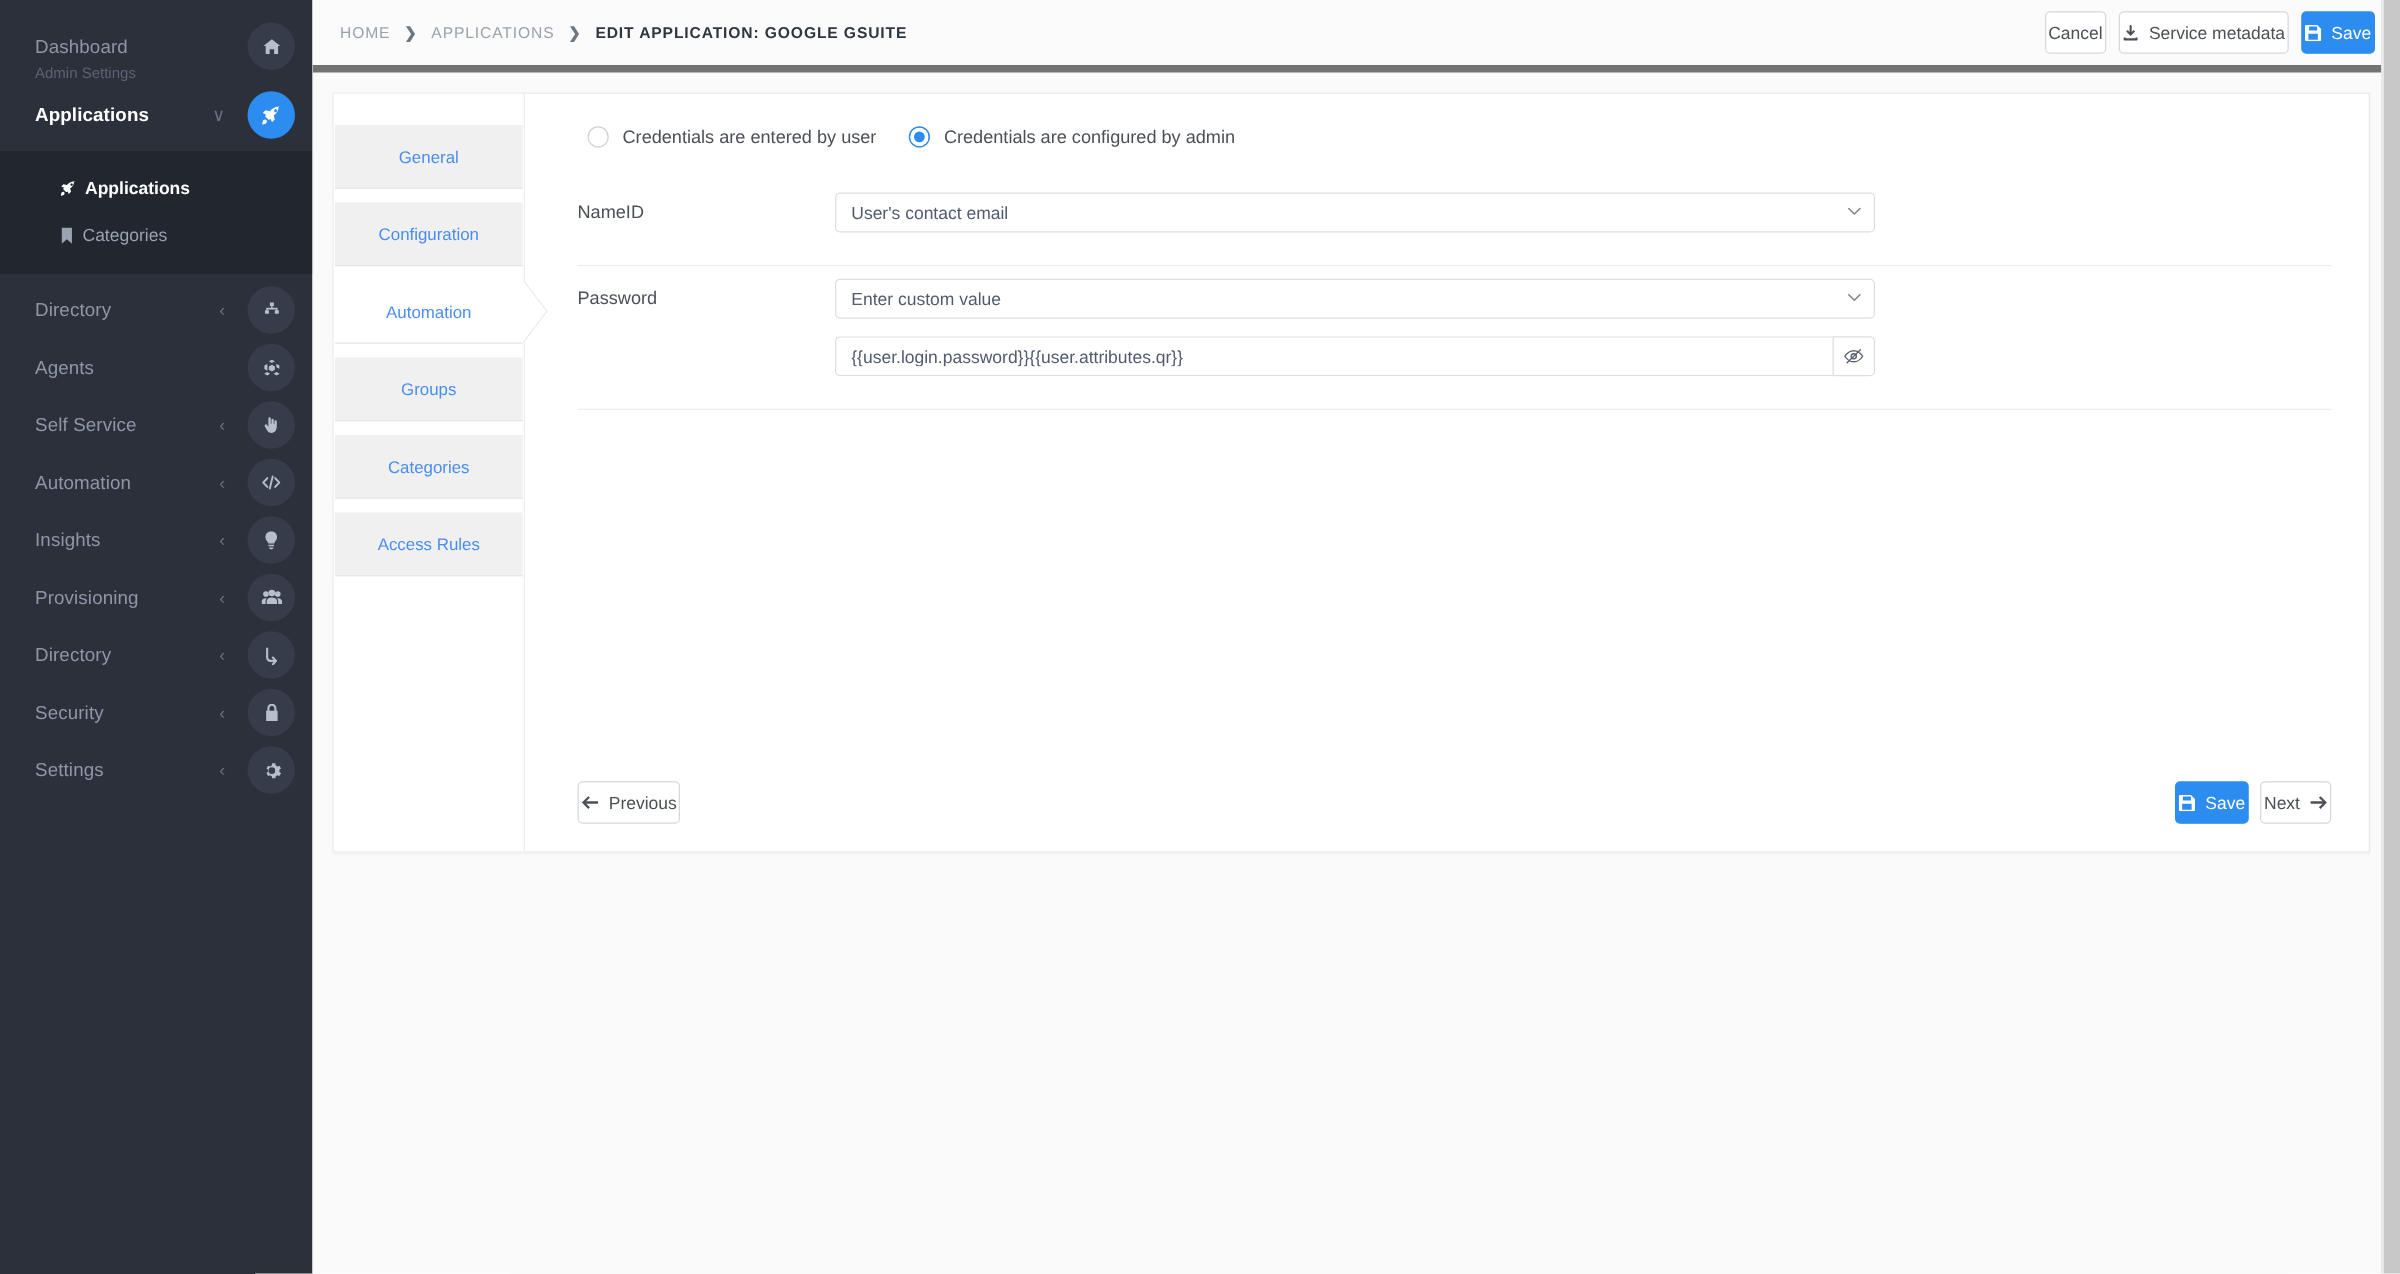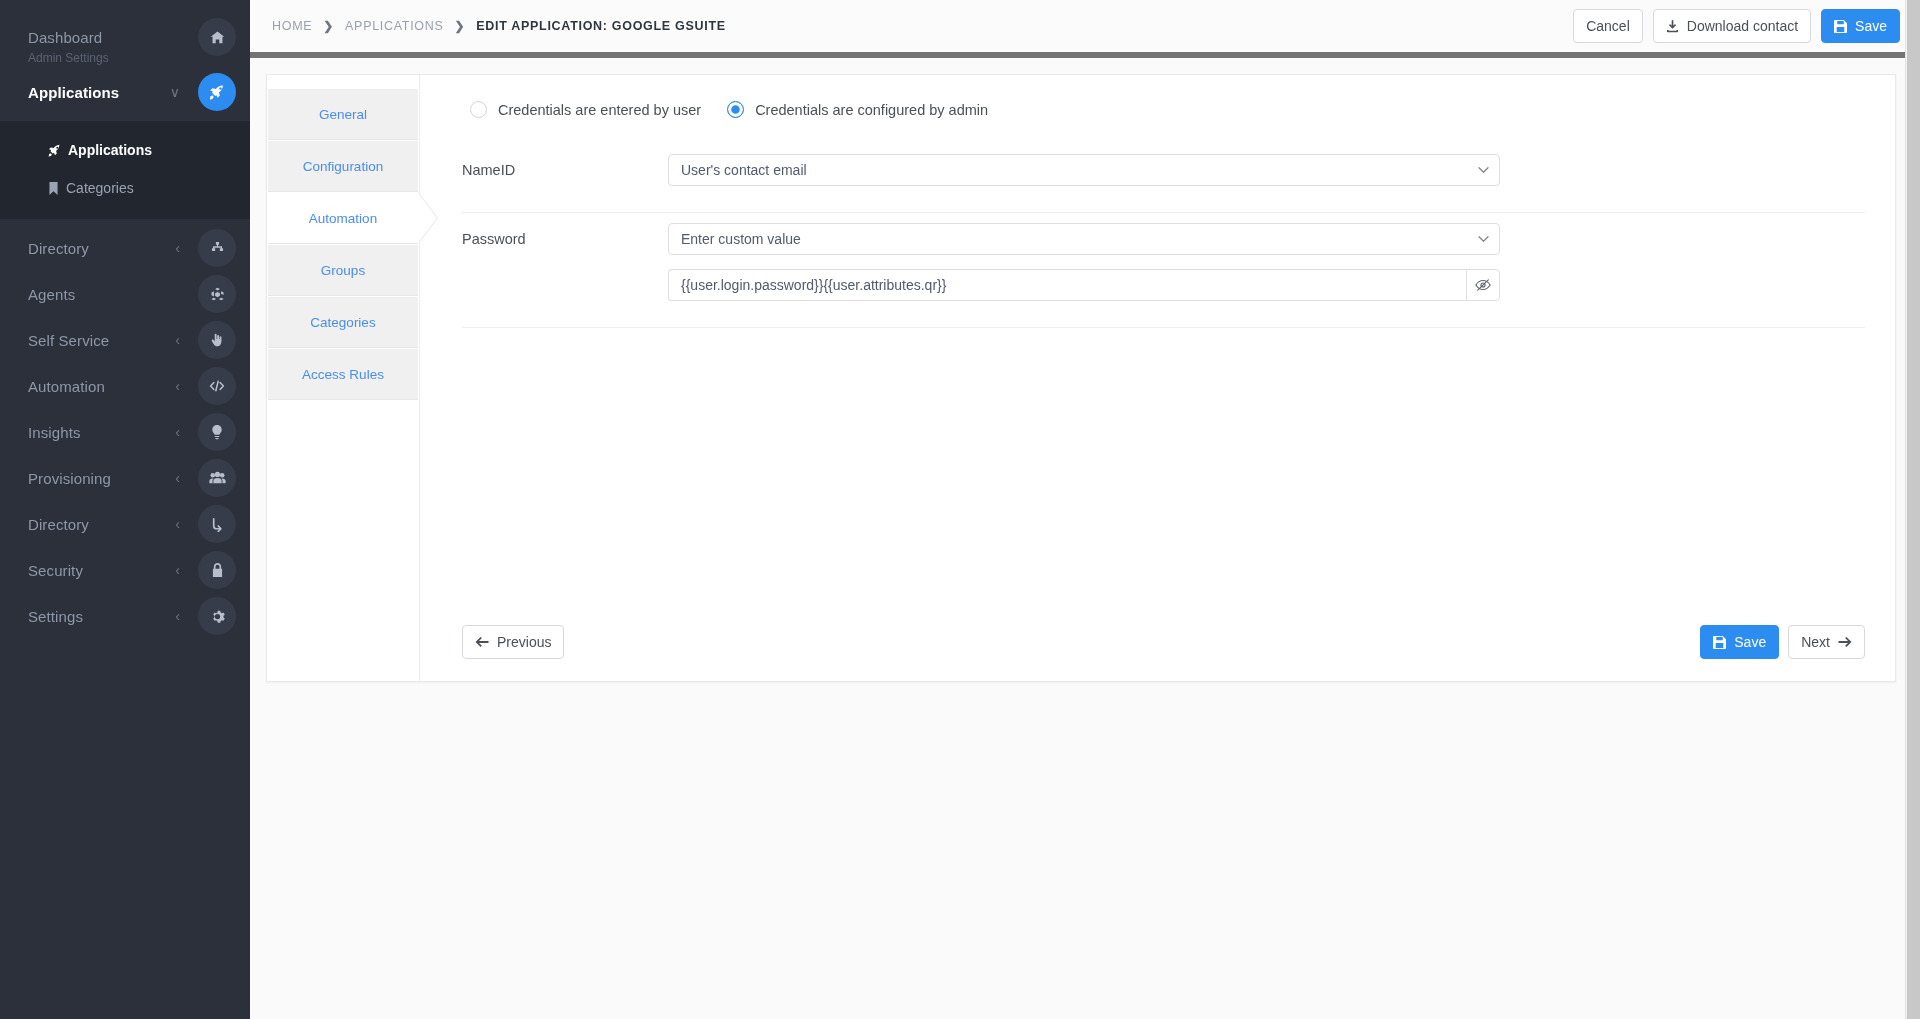--- a/index.html
+++ b/index.html
@@ -119,21 +119,21 @@
     margin-left: auto;
     display: flex; align-items: center; gap: 10px;
   }
   .btn {
     height: 34px;
     border-radius: 4px;
     border: 1px solid #d6d8db;
     background: #fff;
     color: #4b5057;
     font-size: 14px;
-    padding: 0 12px;
+    padding: 0 2px;
     display: inline-flex; align-items: center; gap: 8px;
     cursor: pointer;
     font-family: "Liberation Sans", sans-serif;
     white-space: nowrap;
   }
   .btn.primary {
     background: #2d8cf0; border-color: #2d8cf0; color: #fff;
   }
   .btn svg { display:block; }
 
@@ -150,21 +150,21 @@
   .tabcol {
     width: 152px;
     flex: 0 0 152px;
     padding: 14px 0 0 0;
     position: relative;
     background: #ffffff;
   }
   .tab {
     position: relative;
     height: 51px;
-    margin: 0 1px 1px 1px;
+    margin: 11px 1px 1px 1px;
     background: #f0f0f0;
     display: flex; align-items: center; justify-content: center;
     font-size: 13.5px;
     color: #4a8df0;
     cursor: pointer;
     border: 1px solid #e6e6e6;
     border-width: 0 0 1px 0;
   }
   .tab.active {
     background: #ffffff;
@@ -462,21 +462,21 @@
       <div class="top-actions">
         <button class="btn">
           <span>Cancel</span>
         </button>
         <button class="btn">
           <span>
             <svg width="13" height="13" viewBox="0 0 14 14" fill="currentColor">
                 <path d="M7 0h0c-.5 0-.9.4-.9.9v5.2L4.4 4.4 3.2 5.6 7 9.4l3.8-3.8-1.2-1.2-1.7 1.7V.9c0-.5-.4-.9-.9-.9zM1 10.8v1.6c0 .5.4.9.9.9h10.2c.5 0 .9-.4.9-.9v-1.6h-1.8v.7H2.8v-.7z"></path>
               </svg>
           </span>
-          <span>Download contact</span>
+          <span>Service metadata</span>
         </button>
         <button class="btn primary">
           <span>
             <svg width="13" height="13" viewBox="0 0 14 14" fill="currentColor">
                 <path d="M1.2 0h9.3L14 3.5v9.3c0 .7-.5 1.2-1.2 1.2H1.2C.5 14 0 13.5 0 12.8V1.2C0 .5.5 0 1.2 0zm2.3 1.2v3.5h7V1.2zm-.6 6.4v5.2h8.2V7.6z"></path>
               </svg>
           </span>
           <span>Save</span>
         </button>
       </div>

